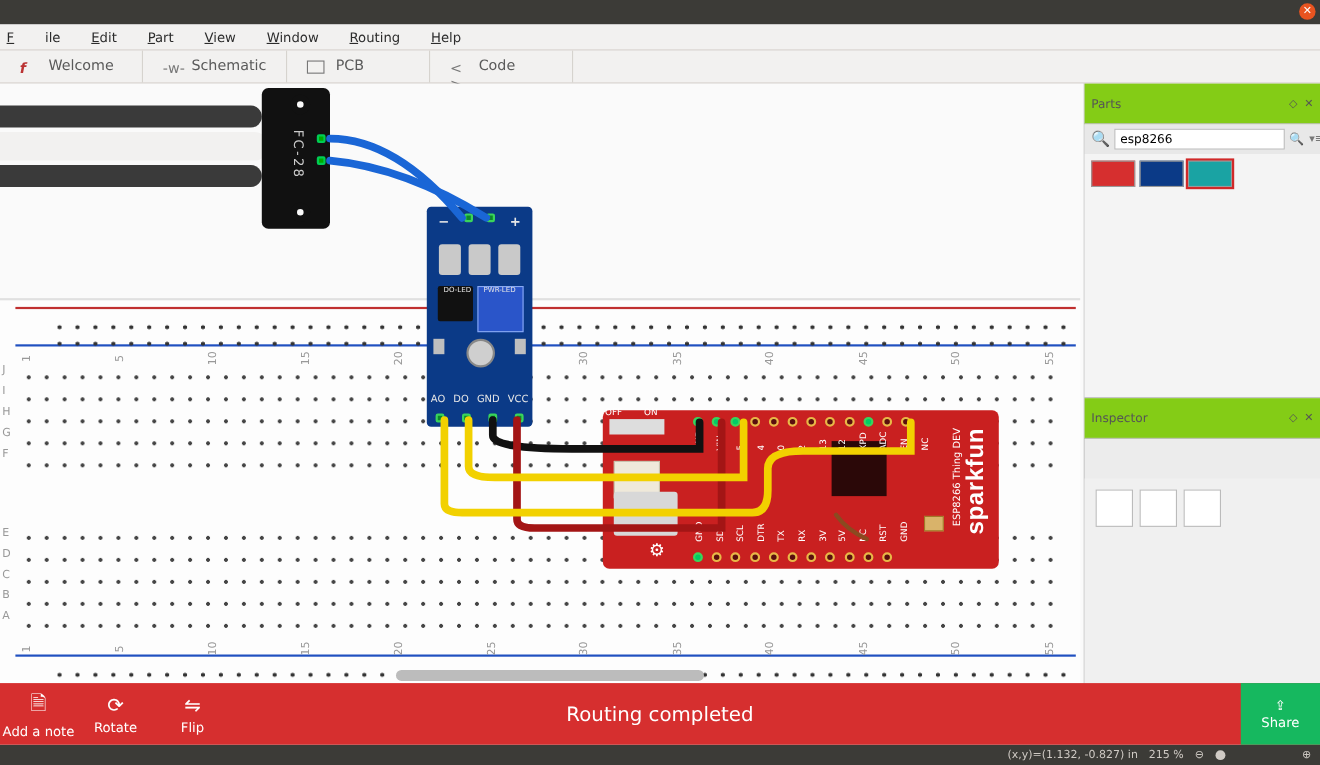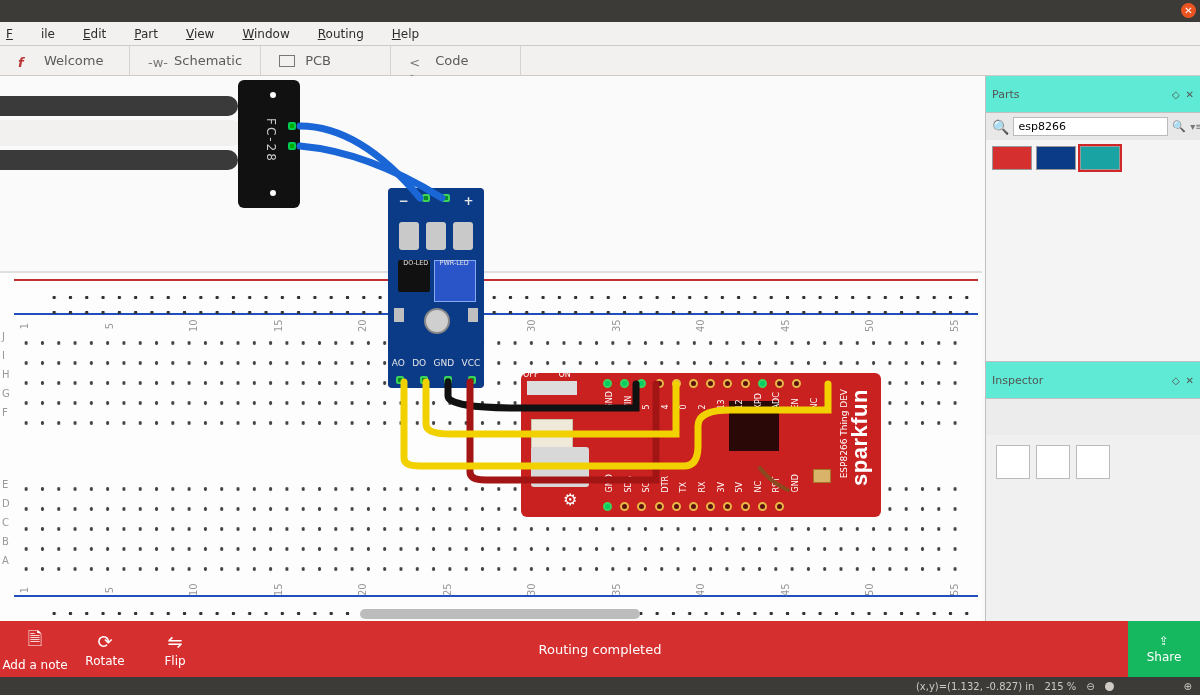--- a/index.html
+++ b/index.html
@@ -19,21 +19,21 @@
   .viewtab { display:flex; align-items:center; padding:0 18px; font-size:13px; color:#5a5a5a; border-right:1px solid #d6d3ce; min-width:130px; gap:10px;}
   .viewtab.active { background:#c92d2d; color:#fff; }
   .vt-icon { width:16px; height:12px; display:inline-block; }
 
   
   .main { display:flex; height: calc(695px - 22px - 24px - 30px - 56px - 18px); }
   .canvas-wrap { flex:1; position:relative; background:#fafafa; overflow:hidden;}
   .rightcol { width:215px; display:flex; flex-direction:column; background:#ececec; border-left:1px solid #bfbfbf;}
 
   
-  .panel-hdr { height:20px; background:#5eead4; font-size:11px; color:#555; padding:18px 6px; display:flex; justify-content:space-between; align-items:center; border-bottom:1px solid #c0c0c0;}
+  .panel-hdr { height:20px; background:#84cc16; font-size:11px; color:#555; padding:18px 6px; display:flex; justify-content:space-between; align-items:center; border-bottom:1px solid #c0c0c0;}
   .panel-hdr .winicons { display:flex; gap:6px; font-size:10px;}
   .searchrow { display:flex; align-items:center; gap:4px; padding:4px 6px; background:#e8e8e8;}
   .searchrow .mag { font-size:14px; color:#666;}
   .searchrow input { flex:1; font-size:11px; padding:2px 4px; border:1px solid #bbb; background:#fff;}
   .searchrow .mag2 { font-size:11px; color:#666;}
   .parts-body { display:flex; flex:1; min-height:0;}
   .parts-rail { width:36px; background:#d0d0d0; display:flex; flex-direction:column; align-items:center; gap:8px; padding-top:4px; font-size:9px; color:#777;}
   .rail-item { width:30px; height:22px; display:flex; align-items:center; justify-content:center;}
   .rail-item.sel { background:#bdbdbd;}
   .parts-grid { flex:1; background:#f4f4f4; padding:6px; display:flex; gap:4px; align-content:flex-start; flex-wrap:wrap;}
@@ -43,21 +43,21 @@
 
   
   .inspector { height:260px; display:flex; flex-direction:column; border-top:1px solid #bfbfbf;gap:36px;}
   .insp-body { flex:1; background:#f0f0f0; padding:10px; display:flex; gap:6px;}
   .insp-swatch { width:34px; height:34px; background:#fff; border:1px solid #bbb;}
 
   
   .bottombar { height:56px; background:#d62f2f; color:#fff; display:flex; align-items:center; position:relative; font-size:12px;}
   .bb-btn { width:70px; display:flex; flex-direction:column; align-items:center; justify-content:center; gap:2px; height:100%;}
   .bb-btn .ic { font-size:18px;}
-  .bb-status { position:absolute; left:50%; transform:translateX(-50%); font-size:13px;}
+  .bb-status { position:absolute; left:50%; transform:translateX(-50%); font-size:18px;}
   .bb-share { position:absolute; right:0; top:0; height:100%; width:72px; background:#16b85f; display:flex; flex-direction:column; align-items:center; justify-content:center; gap:2px;}
 
   
   .statusline { height:18px; background:#3c3b37; color:#cfcac4; font-size:10px; display:flex; align-items:center; justify-content:flex-end; padding:0 8px; gap:10px;}
   .statusline .zoomdot{ width:9px;height:9px;border-radius:50%;background:#cfcac4;display:inline-block;}
 
   
   .breadboard { position:absolute; left:0; top:195px; width:982px; height:370px; background:#fdfdfd; border-top:2px solid #e0e0e0; border-bottom:2px solid #e0e0e0;}
   .rail { position:absolute; left:14px; right:4px; height:36px; }
   .rail.top1 { top:6px; border-top:2px solid #c03030; border-bottom:2px solid #2050c0;}
@@ -92,21 +92,21 @@
   .module .chip { width:20px; height:28px; background:#c9c9c9; border-radius:3px;}
   .module .ic8 { position:absolute; top:72px; left:10px; width:32px; height:32px; background:#111; border-radius:2px;}
   .module .pot { position:absolute; top:72px; right:8px; width:42px; height:42px; background:#2a55c9; border:1px solid #88a9f2; }
   .module .led { position:absolute; width:10px; height:14px; background:#bfbfbf; }
   .module .knob { position:absolute; top:120px; left:36px; width:26px; height:26px; border-radius:50%; background:#cfcfcf; border:2px solid #888;}
   .module .lbls { position:absolute; bottom:20px; left:0; right:0; display:flex; justify-content:space-around; font-size:9px;}
   .module .lbls2 { position:absolute; bottom:120px; left:0; right:0; display:flex; justify-content:space-around; font-size:8px; transform:scale(.8);}
   .module .botpins { position:absolute; bottom:4px; left:0; right:0; display:flex; justify-content:space-around;}
 
   
-  .spark { position:absolute; left:521px; top:297px; width:360px; height:144px; background:#c92020; border-radius:6px; color:#fff;}
+  .spark { position:absolute; left:548px; top:297px; width:360px; height:144px; background:#c92020; border-radius:6px; color:#fff;}
   .spark .pinrow { position:absolute; left:82px; display:flex; gap:8.2px;}
   .spark .pinrow.top { top:6px;}
   .spark .pinrow.bot { bottom:6px;}
   .spark .ph { width:9px; height:9px; border-radius:50%; background:#5a0e0e; border:2px solid #e8b847;}
   .spark .ph.g { background:#0c6; border-color:#3ad45b;}
   .spark .lblrow { position:absolute; left:82px; display:flex; gap:6.6px; font-size:8px;}
   .spark .lblrow span{ transform:rotate(-90deg); width:12px; text-align:left;}
   .spark .lblrow.top { top:26px;} .spark .lblrow.bot { bottom:26px;}
   .spark .chip { position:absolute; right:102px; top:28px; width:50px; height:50px; background:#2b0808;}
   .spark .ant { position:absolute; right:50px; top:96px; width:18px; height:14px; background:#d9b36a; border:1px solid #a07828;}

